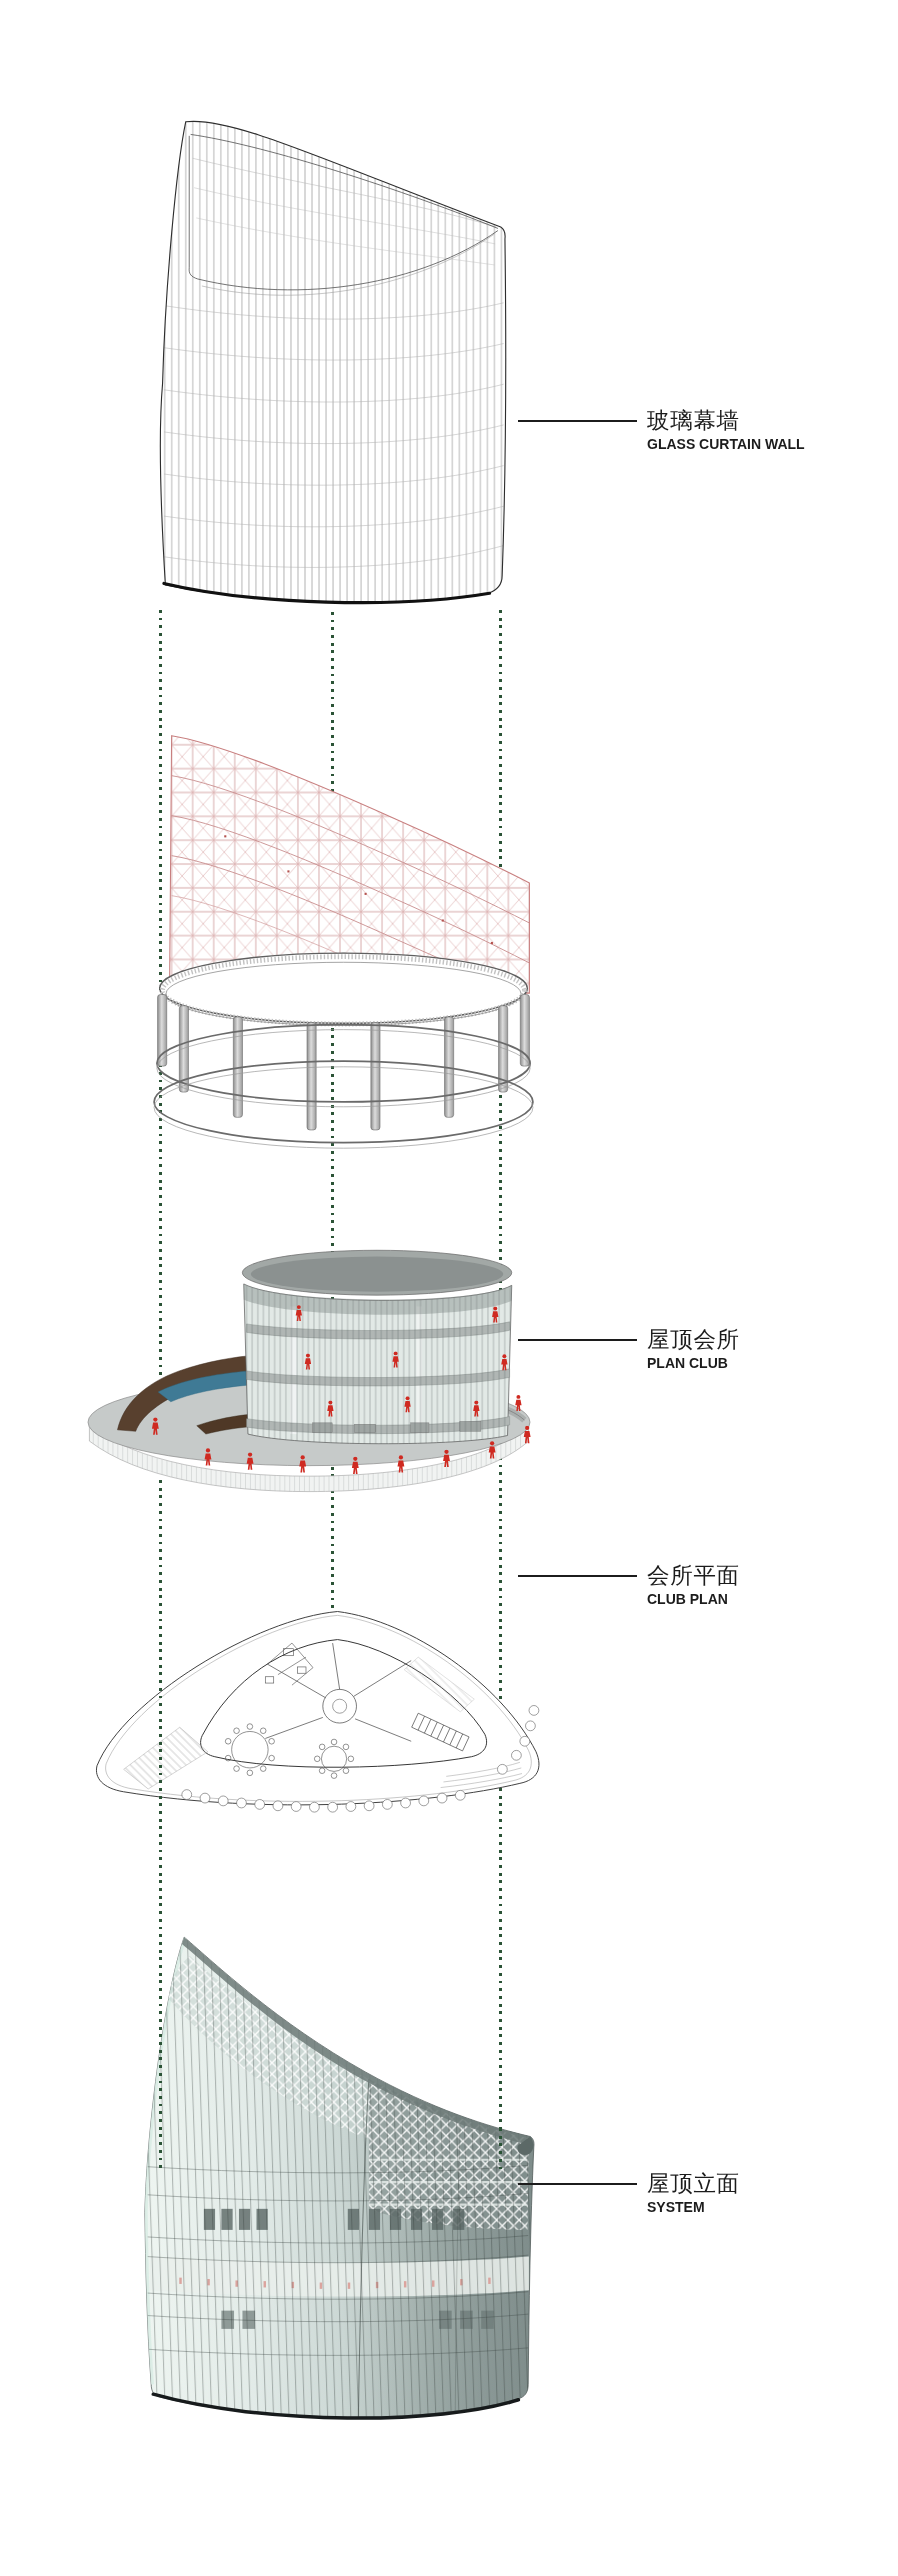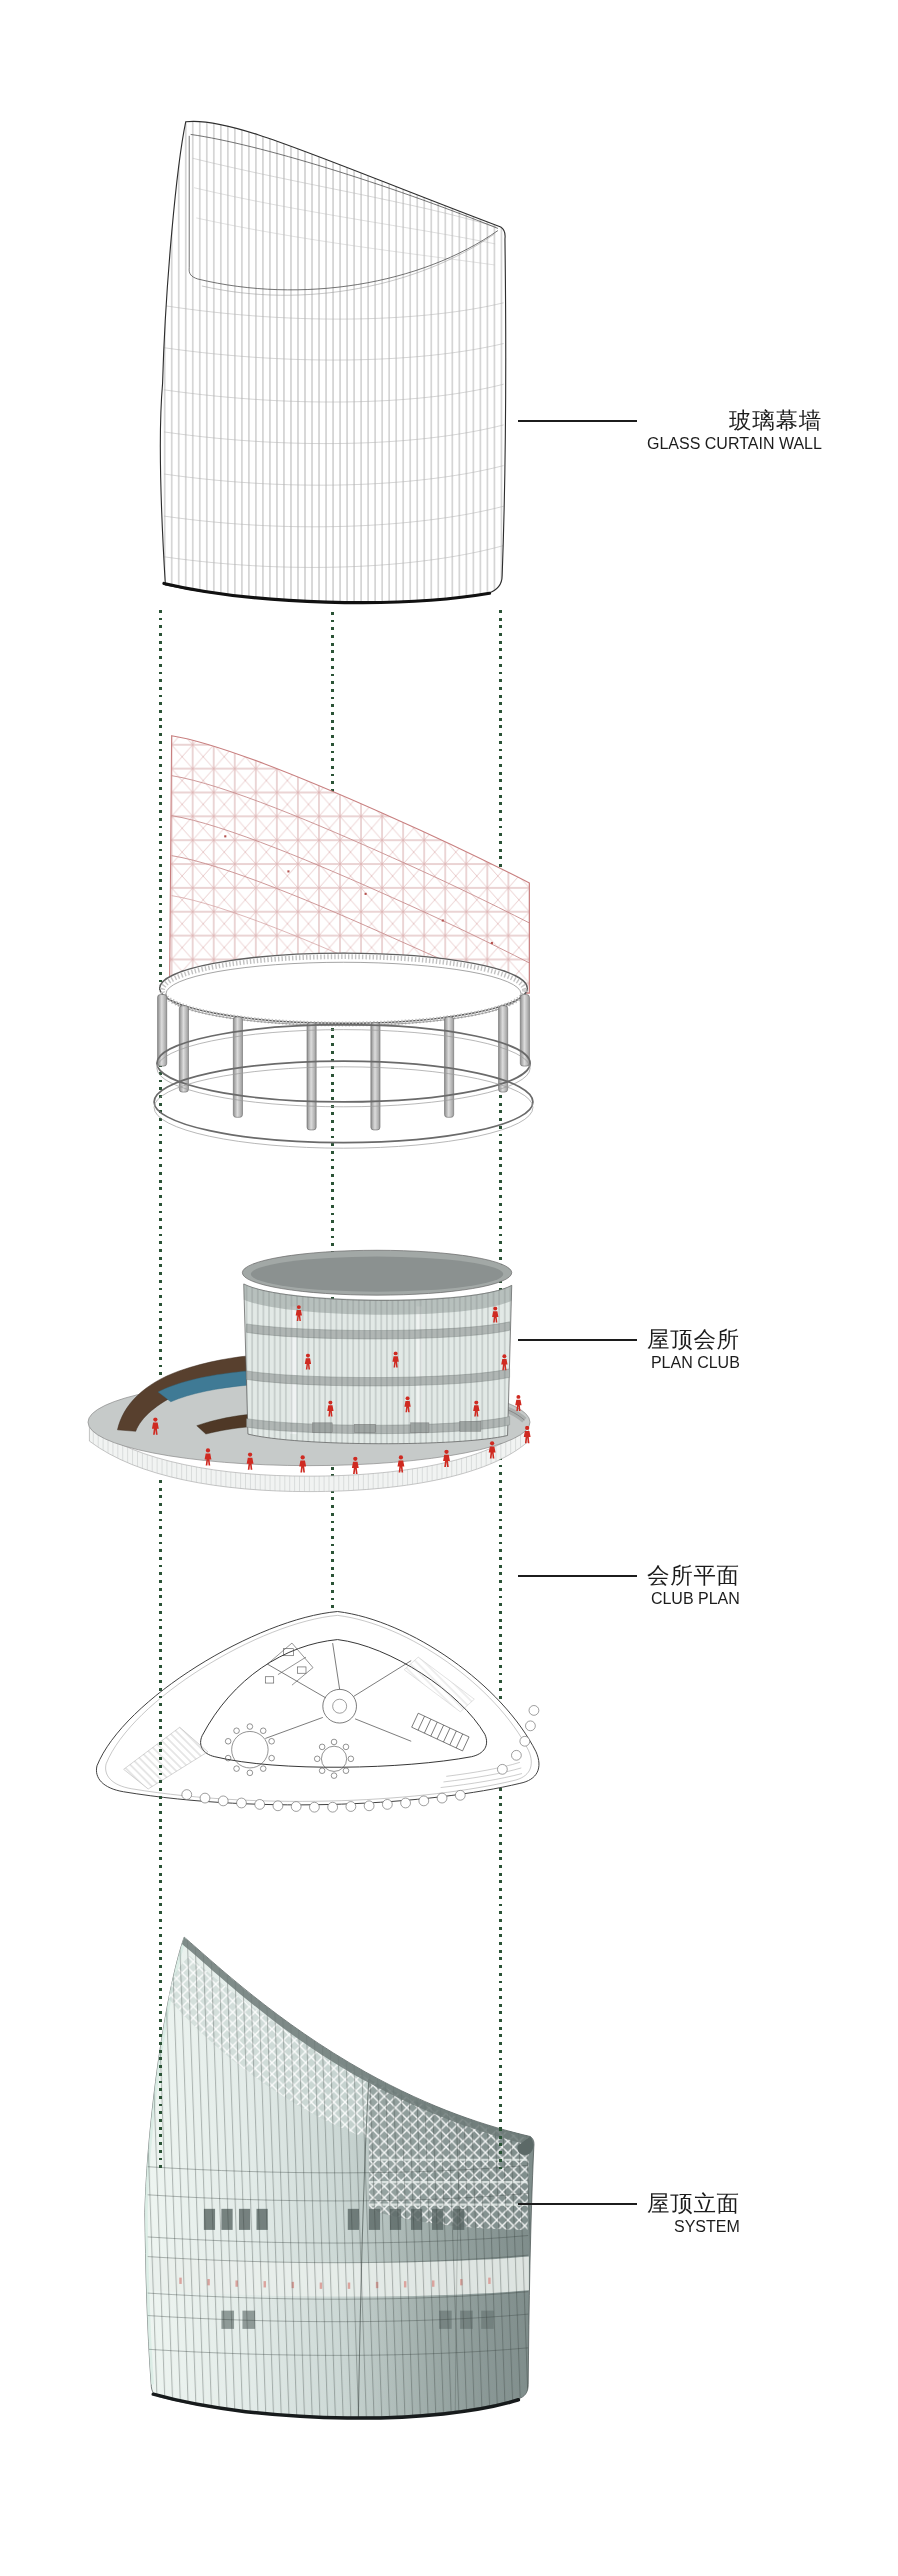--- a/index.html
+++ b/index.html
@@ -2,40 +2,39 @@
 <html style="--guide_green: #2b5336; --ink: #1c1c1c; --wire_gray: #8a8a8a; --truss_pink: #cf9b9b; --truss_pink_light: #e0b6b6; --truss_red: #b5524e; --column_gray: #a9a9a9; --figure_red: #cf2a21; --figure_pink: #dba49e; --deck_brown: #58402e; --pool_blue: #3f7a95; --glass_tint: #e2e9e6; --slab_gray: #b0b6b4; --roof_gray: #8b9190; --plan_line: #3d3d3d; --facade_light: #eef5f1; --facade_dark: #7e8c8a; --edge_dark: #171b1c;font-size:11.2px"><head>
 <meta charset="utf-8">
 <style>
   html,body{margin:0;padding:0;}
   .canvas{
     position:relative;
     width:899px;height:2576px;
     background:#ffffff;
     overflow:hidden;
     font-family:"Liberation Sans","DejaVu Sans",sans-serif;
-    text-align:right;
   }
   
   .guide{
     position:absolute;width:2.8px;
     background-image:repeating-linear-gradient(
       to bottom,
       var(--guide_green) 0px, var(--guide_green) 2.8px,
       transparent 2.8px, transparent 7.7px);
   }
   .g-z1{z-index:1;}
   .g-z5{z-index:5;}
   .drawing{position:absolute;z-index:2;}
   
   .callout{position:absolute;left:518px;z-index:6;}
   .leader{position:absolute;left:0;top:11.2px;width:119px;height:0;
           border-top:2.1px solid var(--ink);}
   .ctext{margin-left:129px;color:var(--ink);}
   .zh{font-size:22.5px;line-height:24px;letter-spacing:0.7px;font-weight:400;white-space:nowrap;}
-  .en{font-size:16px;line-height:18px;margin-top:2.1px;letter-spacing:0px;font-weight:400;white-space:nowrap;}
+  .en{font-size:14px;line-height:18px;margin-top:2.1px;letter-spacing:0px;font-weight:700;white-space:nowrap;}
 </style>
 </head>
 <body>
 
 <div class="canvas">
 
   <div class="guide g-z1" style="left:159px;top:610px;height:799px;"></div>
   <div class="guide g-z5" style="left:159px;top:1480px;height:688px;"></div>
   <div class="guide g-z1" style="left:331px;top:612px;height:1027px;"></div>
   <div class="guide g-z1" style="left:499px;top:610px;height:1518px;"></div>
@@ -404,21 +403,21 @@
   </div>
 
   <div class="callout" style="top:1564px;">
     <div class="leader"></div>
     <div class="ctext">
       <div class="zh">会所平面</div>
       <div class="en">CLUB PLAN</div>
     </div>
   </div>
 
-  <div class="callout" style="top:2172px;margin-top:20px;">
+  <div class="callout" style="top:2172px;">
     <div class="leader"></div>
     <div class="ctext">
       <div class="zh">屋顶立面</div>
       <div class="en">SYSTEM</div>
     </div>
   </div>
 
 </div>
 
 

